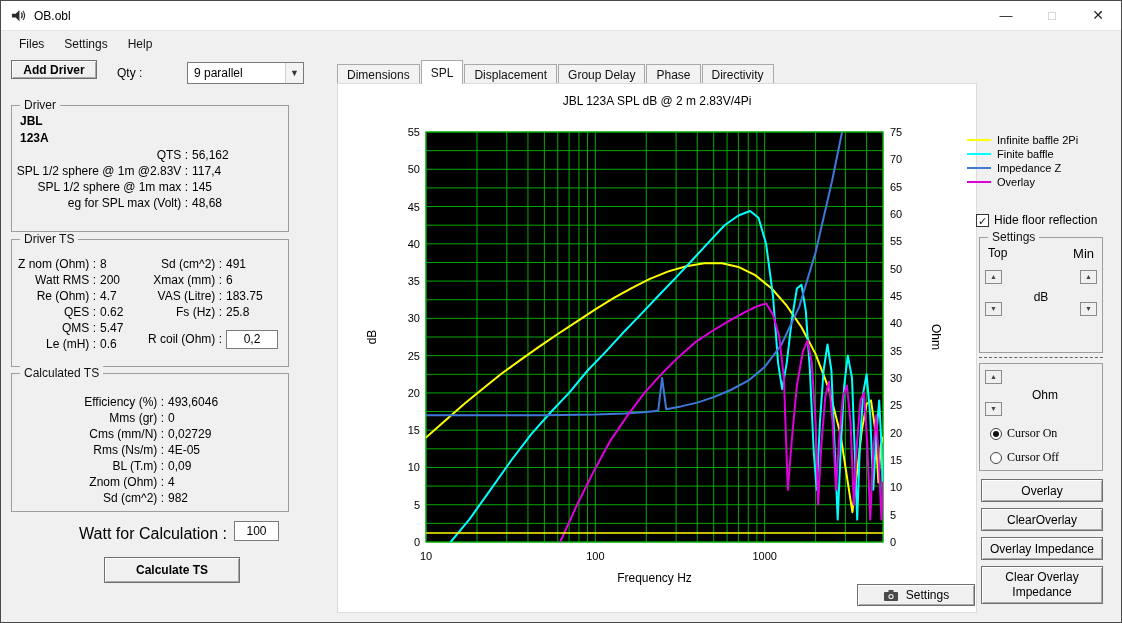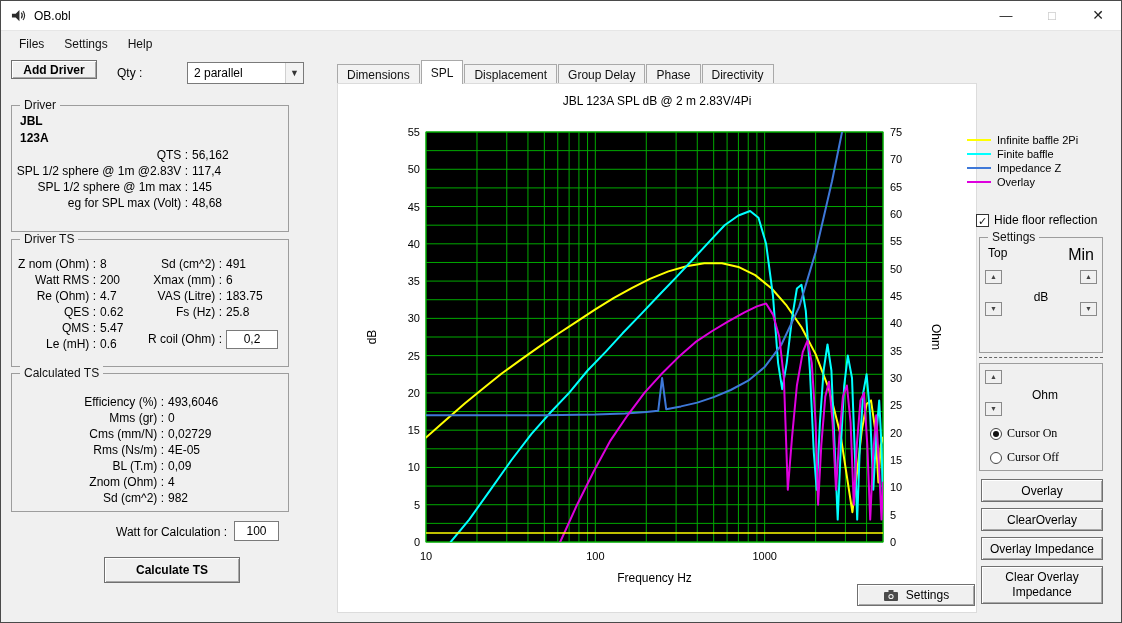--- a/index.html
+++ b/index.html
@@ -72,21 +72,21 @@
 
   <div class="menubar">
     <span class="menu-item">Files</span>
     <span class="menu-item">Settings</span>
     <span class="menu-item">Help</span>
   </div>
 
   <div class="abs btn3d bold" style="left:10px;top:59px;width:86px;height:19px;">Add Driver</div>
   <span class="abs" style="left:116px;top:65px;font-size:12px;">Qty :</span>
   <div class="combo" style="left:186px;top:61px;width:117px;height:22px;">
-    <span>2 parallel</span>
+    <span>9 parallel</span>
     <span class="combo-arrow">▼</span>
   </div>
 
   <div class="groupbox" style="left:10px;top:104px;width:278px;height:127px;">
     <span class="box-title">Driver</span>
     <div class="abs bold" style="left:8px;top:8px;font-size:12px;">JBL</div>
     <div class="abs bold" style="left:8px;top:25px;font-size:12px;">123A</div>
     <div class="abs" style="left:4px;top:41px;width:244px;">
       <div class="kvrow">
           <span class="lbl" style="width:172px;">QTS :</span>
@@ -186,21 +186,21 @@
           <span class="lbl" style="width:148px;">Znom (Ohm) :</span>
           <span class="val">4</span>
         </div>
       <div class="kvrow">
           <span class="lbl" style="width:148px;">Sd (cm^2) :</span>
           <span class="val">982</span>
         </div>
     </div>
   </div>
 
-  <span class="abs" style="left:10px;top:524px;width:216px;text-align:right;font-size:12px;">Watt for Calculation :</span>
+  <span class="abs" style="left:10px;top:524px;width:216px;text-align:right;font-size:16px;">Watt for Calculation :</span>
   <input class="tfield abs" style="left: 233px; top: 520px; width: 45px; height: 20px;" value="100">
 
   <div class="abs btn3d bold" style="left:103px;top:556px;width:136px;height:26px;">Calculate TS</div>
 
   <div class="tabs">
     <div class="tab">Dimensions</div>
     <div class="tab active">SPL</div>
     <div class="tab">Displacement</div>
     <div class="tab">Group Delay</div>
     <div class="tab">Phase</div>
@@ -336,21 +336,21 @@
   </div>
 
   <div class="check-row">
     <span class="checkbox">✓</span>
     <span>Hide floor reflection</span>
   </div>
 
   <div class="groupbox" style="left:978px;top:236px;width:124px;height:116px;">
     <span class="box-title">Settings</span>
     <span class="abs" style="left:8px;top:8px;font-size:12px;">Top</span>
-    <span class="abs" style="right:8px;top:8px;font-size:16px;padding-left:37px;">Min</span>
+    <span class="abs" style="right:8px;top:8px;font-size:13px;padding-left:37px;">Min</span>
     <div class="spinner abs" style="left:5px;top:32px;">
       <div class="spin">▲</div>
       <div class="spin">▼</div>
     </div>
     <div class="spinner abs" style="right:5px;top:32px;">
       <div class="spin">▲</div>
       <div class="spin">▼</div>
     </div>
     <div class="abs" style="left:0;top:52px;width:100%;text-align:center;font-size:12px;">dB</div>
   </div>

